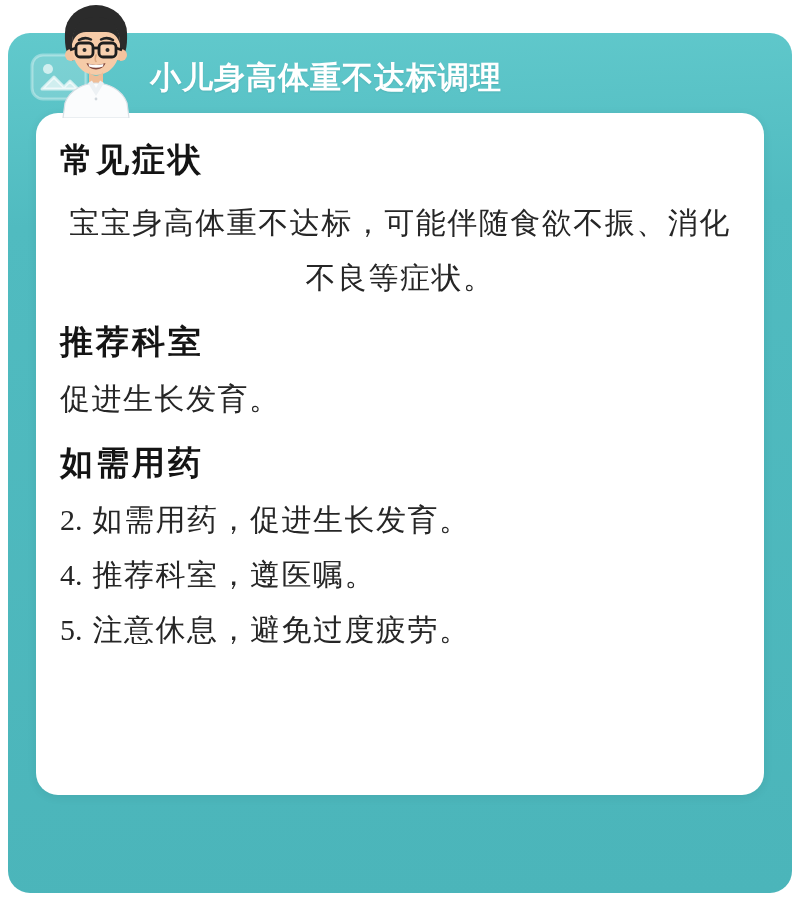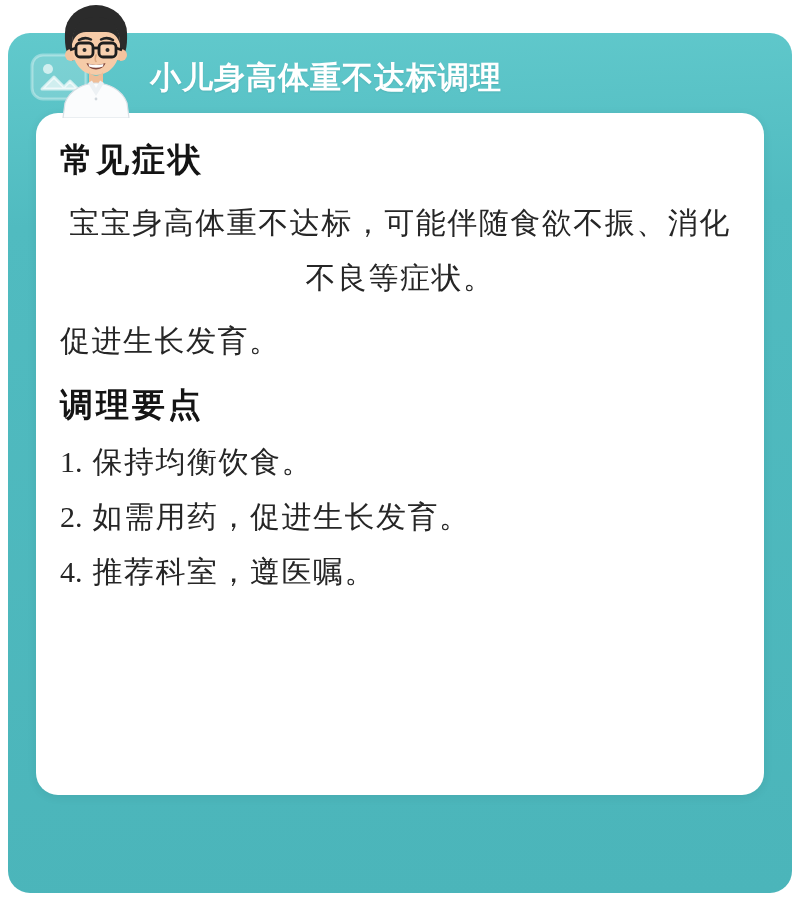--- a/index.html
+++ b/index.html
@@ -92,28 +92,29 @@
     <circle cx="50" cy="96" r="1.4" fill="#cfd6dc"></circle>
   </svg>
 </div>
 
 <div class="page-title">小儿身高体重不达标调理</div>
 
 <div class="card">
   <h2>常见症状</h2>
   <p class="p1">宝宝身高体重不达标，可能伴随食欲不振、消化不良等症状。</p>
 
+  <h2 class="h-mid">推荐科室</h2>
   <p class="p2">促进生长发育。</p>
 
-  <h2 class="h-mid">调理要点</h2>
+  <h2 class="h-mid">如需用药</h2>
 
   <div class="points">
-    <div class="point"><span class="num">1.</span><span>保持均衡饮食。</span></div>
     <div class="point"><span class="num">2.</span><span>如需用药，促进生长发育。</span></div>
     <div class="point"><span class="num">4.</span><span>推荐科室，遵医嘱。</span></div>
+    <div class="point"><span class="num">5.</span><span>注意休息，避免过度疲劳。</span></div>
   </div>
 </div>
 
 <div class="footer-bar">
   
   
   
 </div>
 
 </body></html>

